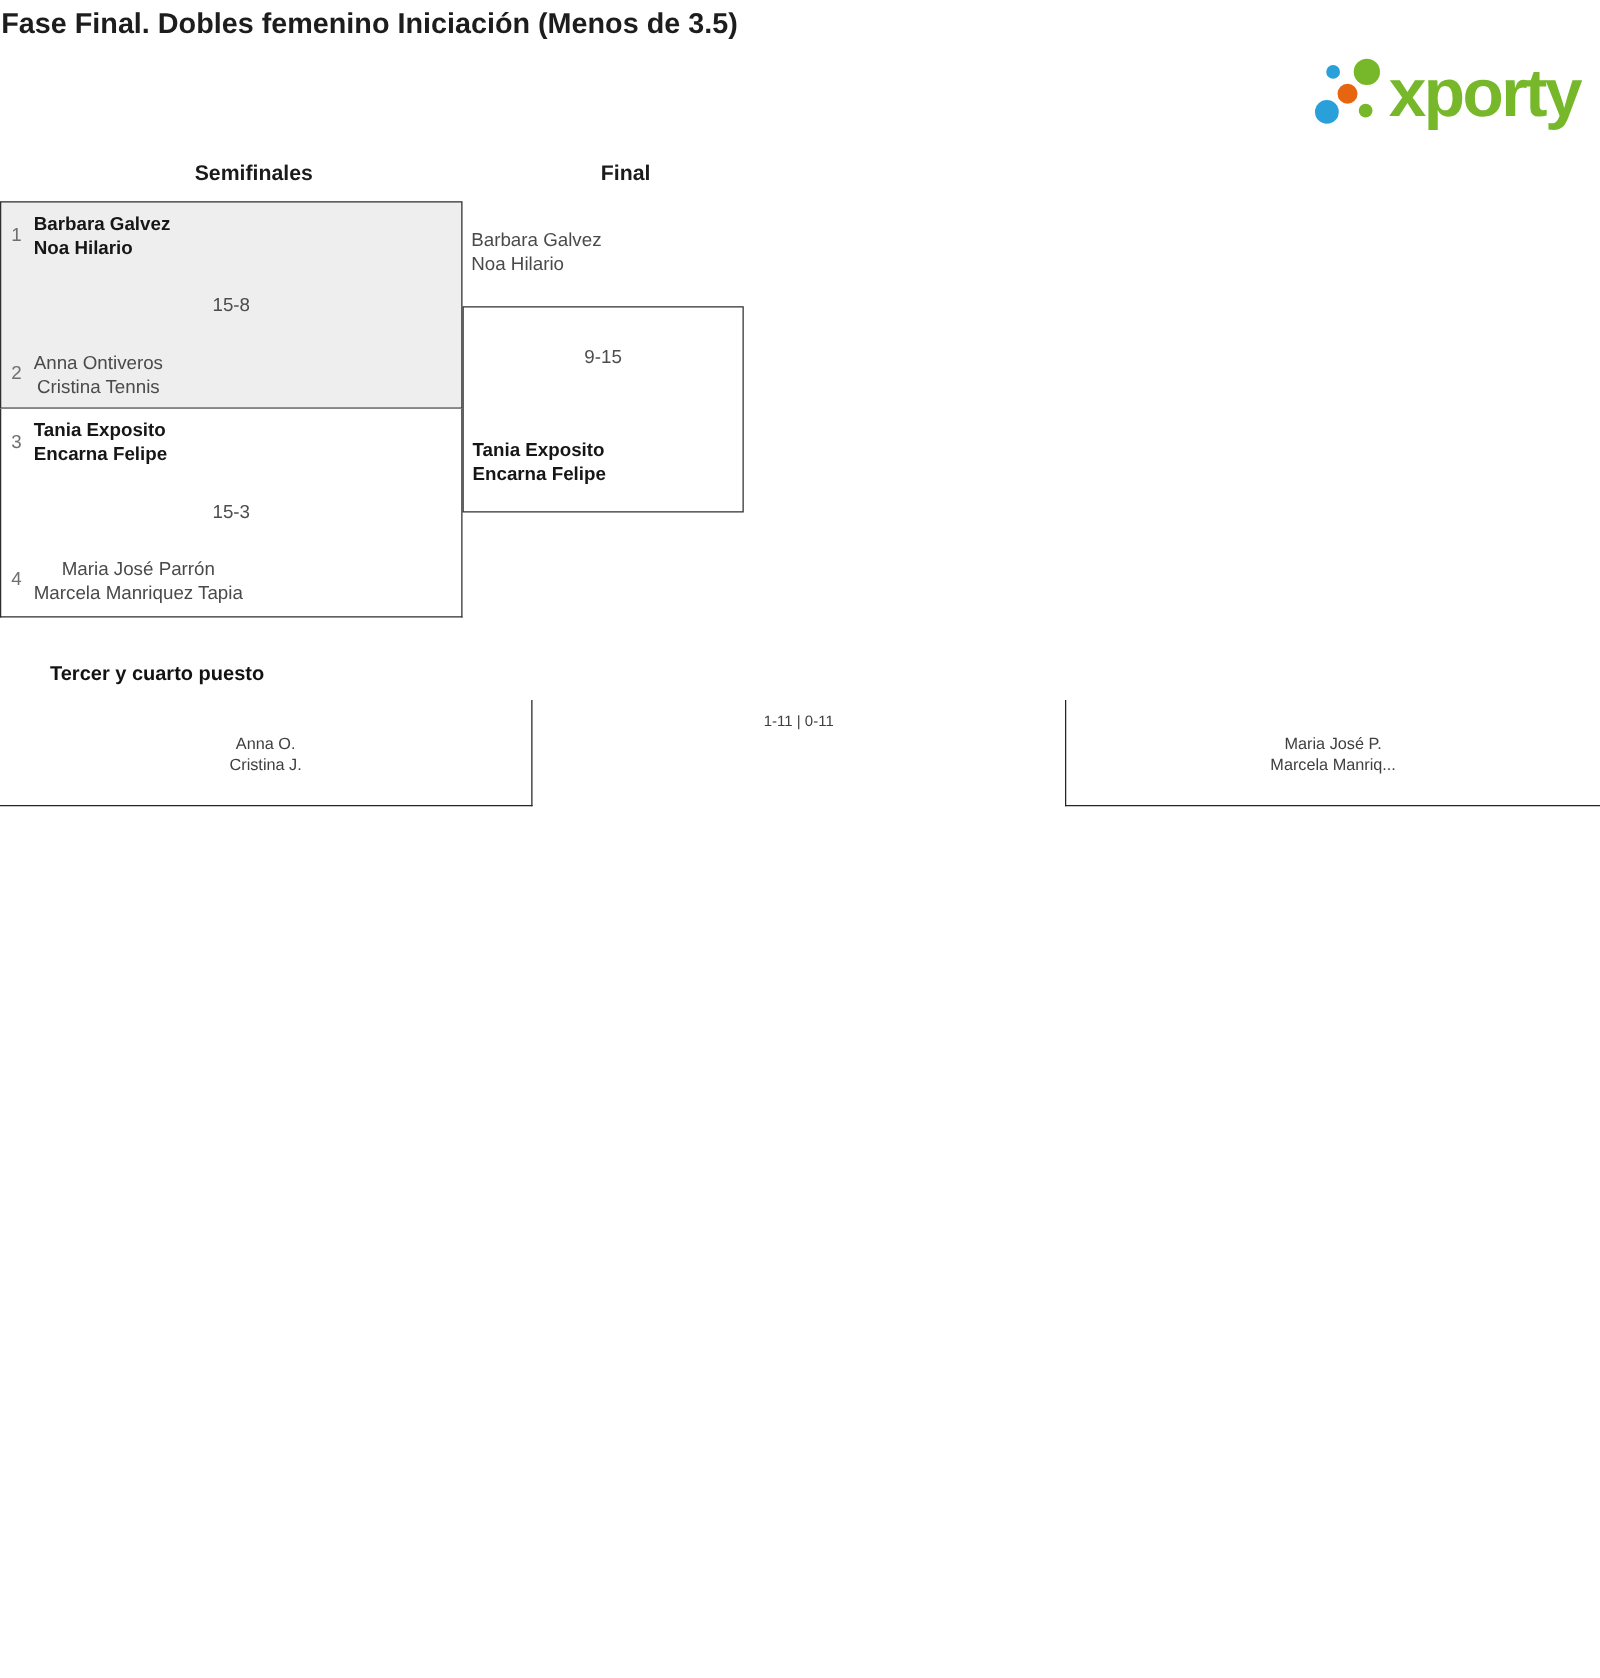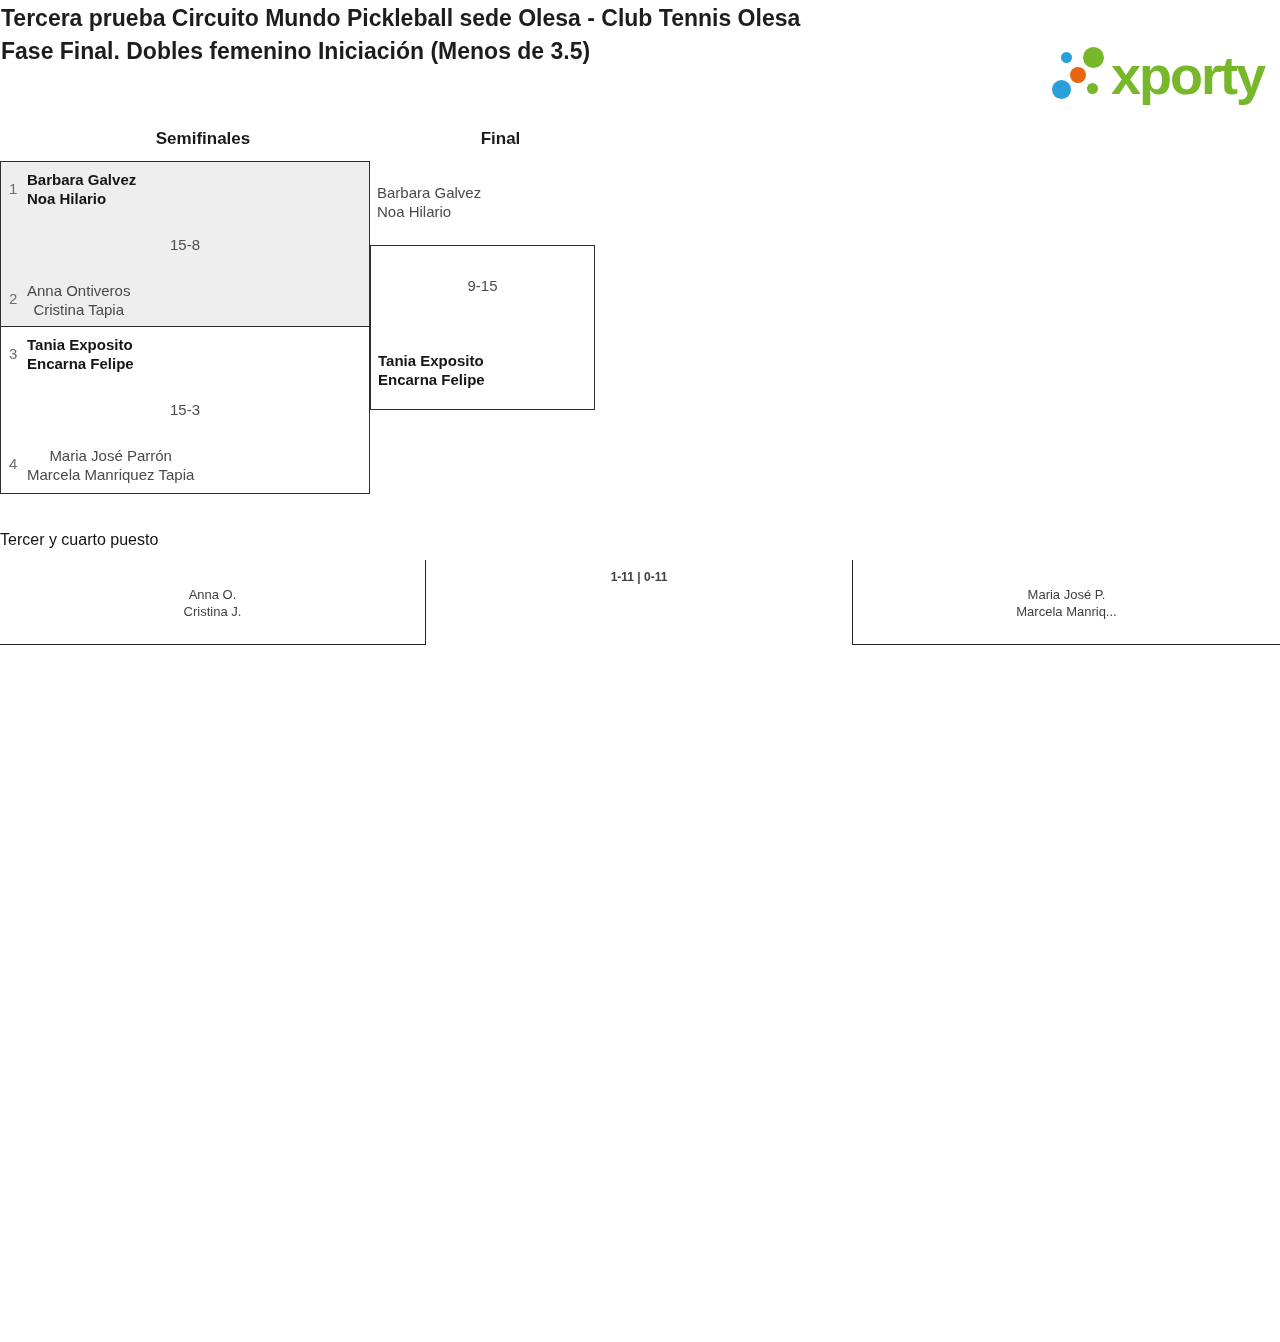--- a/index.html
+++ b/index.html
@@ -108,22 +108,23 @@
     background: transparent;
   }
   .final-box .box-score { top: 31px; }
   .final-box .team-slot.t2f { position: absolute; left: 7px; top: 105px; }
 
   
   .third-heading {
     position: absolute;
     left: 0; top: 531px;
     font-size: 16px;
-    font-weight: 400;
+    font-weight: 700;
     color: #121212;
+    padding-left: 40px;
   }
   .tp-box {
     position: absolute;
     top: 560px;
     height: 85px;
   }
   .tp-box.left {
     left: 0; width: 426px;
     border-right: 1px solid #242424;
     border-bottom: 1px solid #242424;
@@ -140,30 +141,28 @@
     line-height: 17px;
     color: #3f3f3f;
   }
   .tp-score {
     position: absolute;
     left: 426px; top: 570px;
     width: 426px;
     text-align: center;
     font-size: 12px;
     color: #3f3f3f;
-    font-weight: bold;
   }
 </style>
 </head>
 <body>
 
 <div class="page">
 
   <div class="titles">
-    <div>Tercera prueba Circuito Mundo Pickleball sede Olesa - Club Tennis Olesa</div>
     <div>Fase Final. Dobles femenino Iniciación (Menos de 3.5)</div>
   </div>
 
   <div class="logo">
     <span class="dot dot-blue-small" style="background: rgb(41, 160, 218);"></span>
     <span class="dot dot-green-large" style="background: rgb(118, 184, 42);"></span>
     <span class="dot dot-orange" style="background: rgb(232, 101, 15);"></span>
     <span class="dot dot-blue-large" style="background: rgb(41, 160, 218);"></span>
     <span class="dot dot-green-small" style="background: rgb(118, 184, 42);"></span>
     <span class="logo-text" style="color: rgb(118, 184, 42);">xporty</span>
@@ -175,21 +174,21 @@
   <div class="match-box sf1">
     <span class="seed s1">1</span>
     <div class="team-slot t1 winner">
       <div class="teamline">Barbara Galvez</div>
       <div class="teamline">Noa Hilario</div>
     </div>
     <div class="box-score">15-8</div>
     <span class="seed s2">2</span>
     <div class="team-slot t2 loser">
       <div class="teamline">Anna Ontiveros</div>
-      <div class="teamline">Cristina Tapia</div>
+      <div class="teamline">Cristina Tennis</div>
     </div>
   </div>
 
   <div class="match-box sf2">
     <span class="seed s1">3</span>
     <div class="team-slot t1 winner">
       <div class="teamline">Tania Exposito</div>
       <div class="teamline">Encarna Felipe</div>
     </div>
     <div class="box-score">15-3</div>

